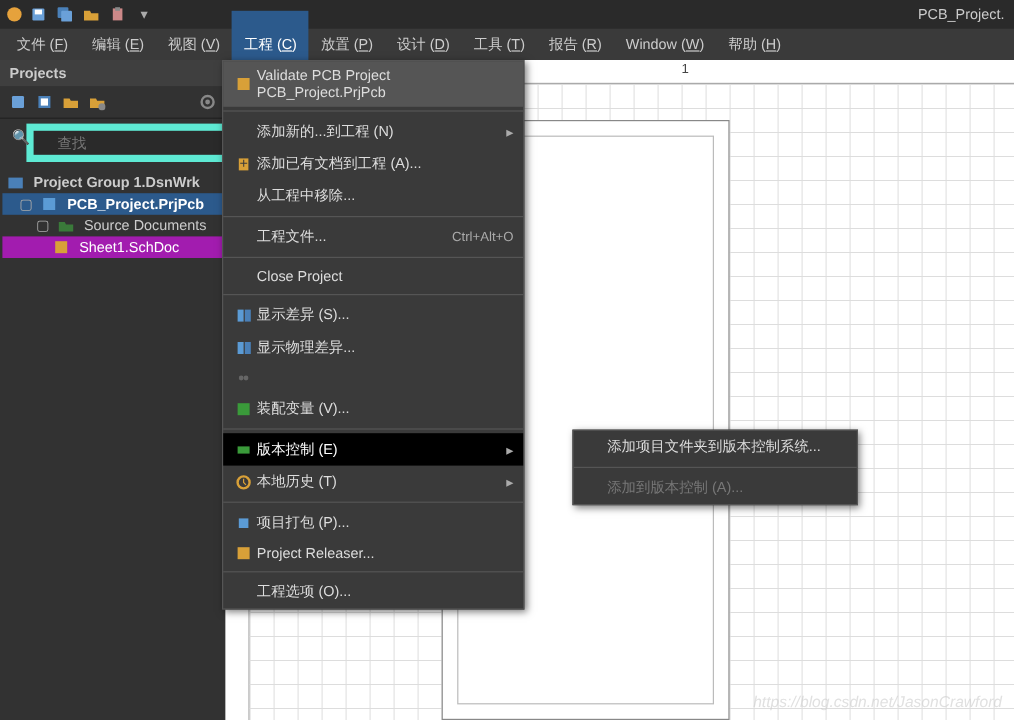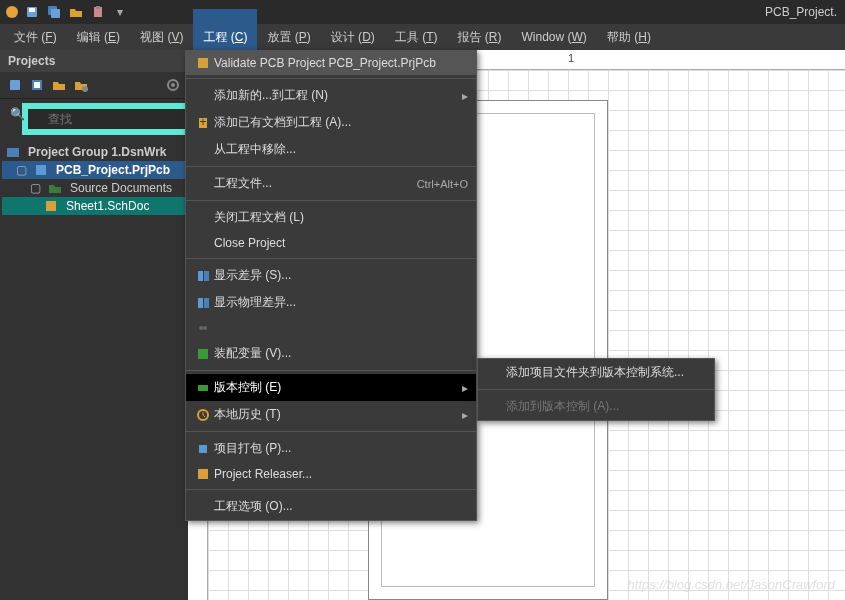--- a/index.html
+++ b/index.html
@@ -29,21 +29,21 @@
 .indent2 { padding-left: 28px; }
 .indent3 { padding-left: 42px; }
 .canvas { flex: 1; background: #fff; position: relative; }
 .ruler-h { height: 20px; background: #fff; border-bottom: 1px solid #aaa; position: relative; }
 .ruler-v { width: 20px; background: #fff; border-right: 1px solid #aaa; position: absolute; top: 20px; bottom: 0; left: 0; }
 .grid { position: absolute; top: 20px; left: 20px; right: 0; bottom: 0; background-image: linear-gradient(#ddd 1px, transparent 1px), linear-gradient(90deg, #ddd 1px, transparent 1px); background-size: 20px 20px; }
 .page-box { position: absolute; top: 50px; left: 180px; width: 240px; height: 500px; border: 1px solid #888; background: #fff; }
 .page-box-inner { position: absolute; inset: 12px; border: 1px solid #bbb; }
 .ruler-tick { position: absolute; top: 2px; font-size: 11px; color: #444; }
 .dropdown { position: absolute; background: #3a3a3a; border: 1px solid #555; box-shadow: 2px 2px 6px rgba(0,0,0,0.5); z-index: 100; }
-.dropdown.main-menu { top: 50px; left: 185px; width: 292px; }
+.dropdown.main-menu { top: 50px; left: 185px; width: 252px; }
 .dd-row { display: flex; align-items: center; padding: 5px 8px 5px 6px; cursor: pointer; color: #ddd; }
 .dd-row.active { background: #000000; color: #fff; }
 .dd-row.title { background: #555; font-weight: normal; }
 .dd-row.disabled { color: #777; }
 .dd-icon { width: 22px; display: inline-flex; align-items: center; justify-content: center; }
 .dd-label { flex: 1; }
 .dd-shortcut { color: #aaa; font-size: 11px; }
 .dd-arrow { width: 12px; text-align: right; color: #aaa; }
 .dd-sep { height: 1px; background: #555; margin: 3px 0; }
 .submenu { top: 358px; left: 477px; width: 238px; }
@@ -161,21 +161,21 @@
       </div>
       <div class="tree-row indent2">
         <span class="tree-caret">▢</span>
         <span class="tree-icon">
             <svg width="14" height="14">
               <path d="M1 4h5l1 2h6v6H1z" fill="#3a7a3a"></path>
             </svg>
           </span>
         <span>Source Documents</span>
       </div>
-      <div class="tree-row indent3" style="background:#0f766e;color:#fff">
+      <div class="tree-row indent3" style="background:#a21caf;color:#fff">
         <span class="tree-icon">
             <svg width="14" height="14">
               <rect x="2" y="2" width="10" height="10" fill="#d8a038"></rect>
             </svg>
           </span>
         <span>Sheet1.SchDoc</span>
       </div>
     </div>
   </div>
 
@@ -221,24 +221,20 @@
   </div>
   <div class="dd-sep"></div>
   <div class="dd-row">
     <span class="dd-icon"></span>
     <span class="dd-label">工程文件...</span>
     <span class="dd-shortcut">Ctrl+Alt+O</span>
   </div>
   <div class="dd-sep"></div>
   <div class="dd-row">
     <span class="dd-icon"></span>
-    <span class="dd-label">关闭工程文档 (L)</span>
-  </div>
-  <div class="dd-row">
-    <span class="dd-icon"></span>
     <span class="dd-label">Close Project</span>
   </div>
   <div class="dd-sep"></div>
   <div class="dd-row">
     <span class="dd-icon">
         <svg width="14" height="14">
           <rect x="2" y="2" width="5" height="10" fill="#5b9bd5"></rect>
           <rect x="8" y="2" width="5" height="10" fill="#4a80b8"></rect>
         </svg>
       </span>

